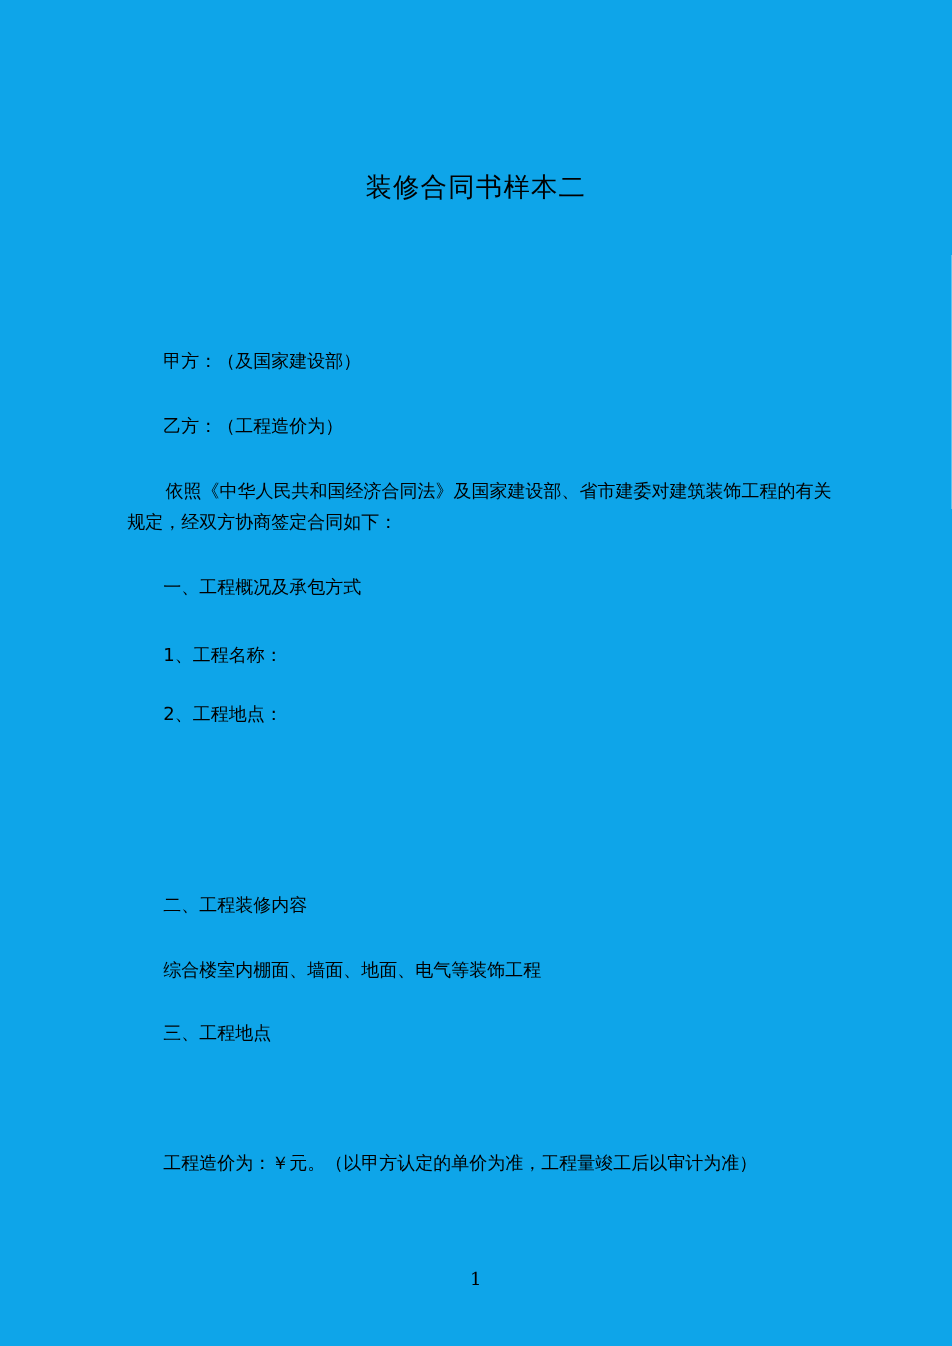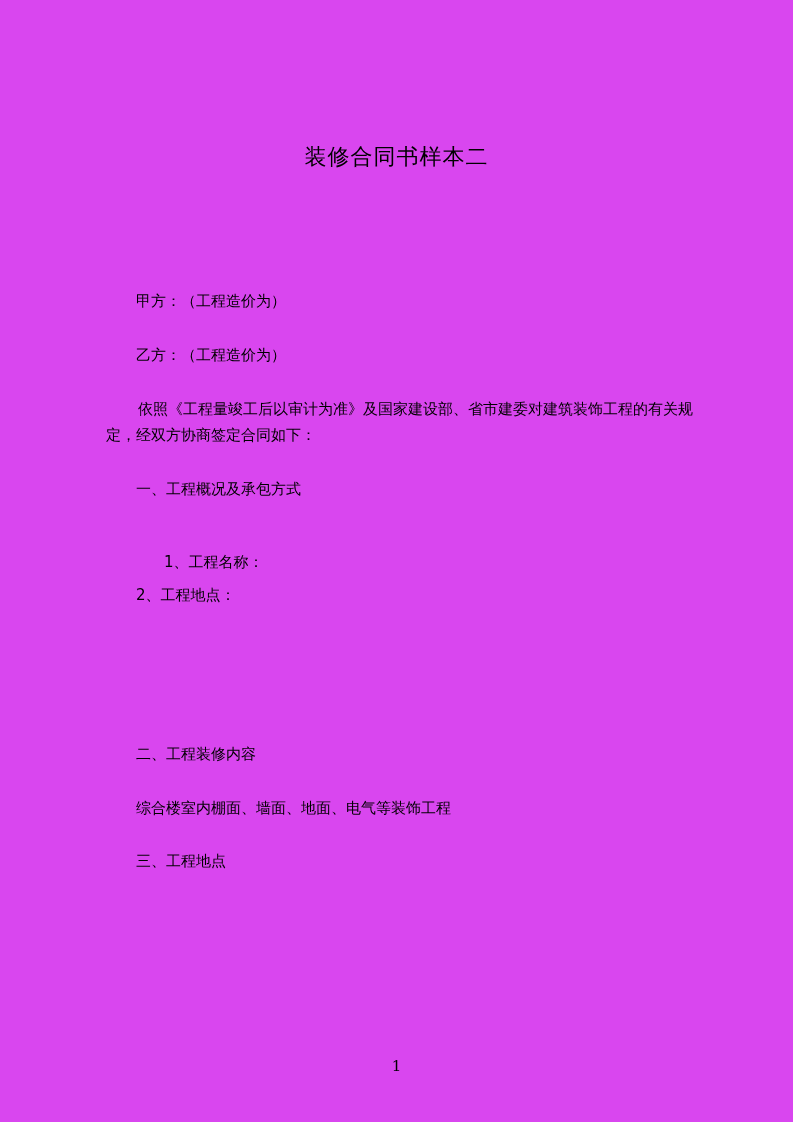--- a/index.html
+++ b/index.html
@@ -13,21 +13,21 @@
     position: relative;
     overflow: hidden;
     font-family: "DejaVu Sans", "Liberation Sans", sans-serif;
     color: #000000;
   }
   .page {
     position: absolute;
     left: 0; top: 0;
     width: 793px;
     height: 1122px;
-    background: #d946ef;
+    background: #0ea5e9;
   }
   .title {
     position: absolute;
     left: 0;
     width: 793px;
     top: 142px;
     text-align: center;
     font-size: 22px;
     line-height: 30px;
     letter-spacing: 1px;
@@ -58,37 +58,38 @@
     line-height: 20px;
   }
 </style>
 </head>
 <body>
 
 <div class="page">
 
   <div class="title">装修合同书样本二</div>
 
-  <div class="line" style="top:291px;">甲方：（工程造价为）</div>
+  <div class="line" style="top:291px;">甲方：（及国家建设部）</div>
 
   <div class="line" style="top:345px;">乙方：（工程造价为）</div>
 
-  <div class="para" style="top:396px;">依照《工程量竣工后以审计为准》及国家建设部、省市建委对建筑装饰工程的有关规定，经双方协商签定合同如下：</div>
+  <div class="para" style="top:396px;">依照《中华人民共和国经济合同法》及国家建设部、省市建委对建筑装饰工程的有关规定，经双方协商签定合同如下：</div>
 
   <div class="line" style="top:479px;">一、工程概况及承包方式</div>
 
-  <div class="line" style="top:552px;margin-left:28px;">1、工程名称：</div>
+  <div class="line" style="top:536px;">1、工程名称：</div>
 
   <div class="line" style="top:585px;">2、工程地点：</div>
 
 
 
   <div class="line" style="top:744px;text-align:right;">二、工程装修内容</div>
 
   <div class="line" style="top:798px;">综合楼室内棚面、墙面、地面、电气等装饰工程</div>
 
   <div class="line" style="top:851px;">三、工程地点</div>
 
 
+  <div class="line" style="top:959px;">工程造价为：￥元。（以甲方认定的单价为准，工程量竣工后以审计为准）</div>
 
   <div class="page-number">1</div>
 
 </div>
 
 </body></html>

